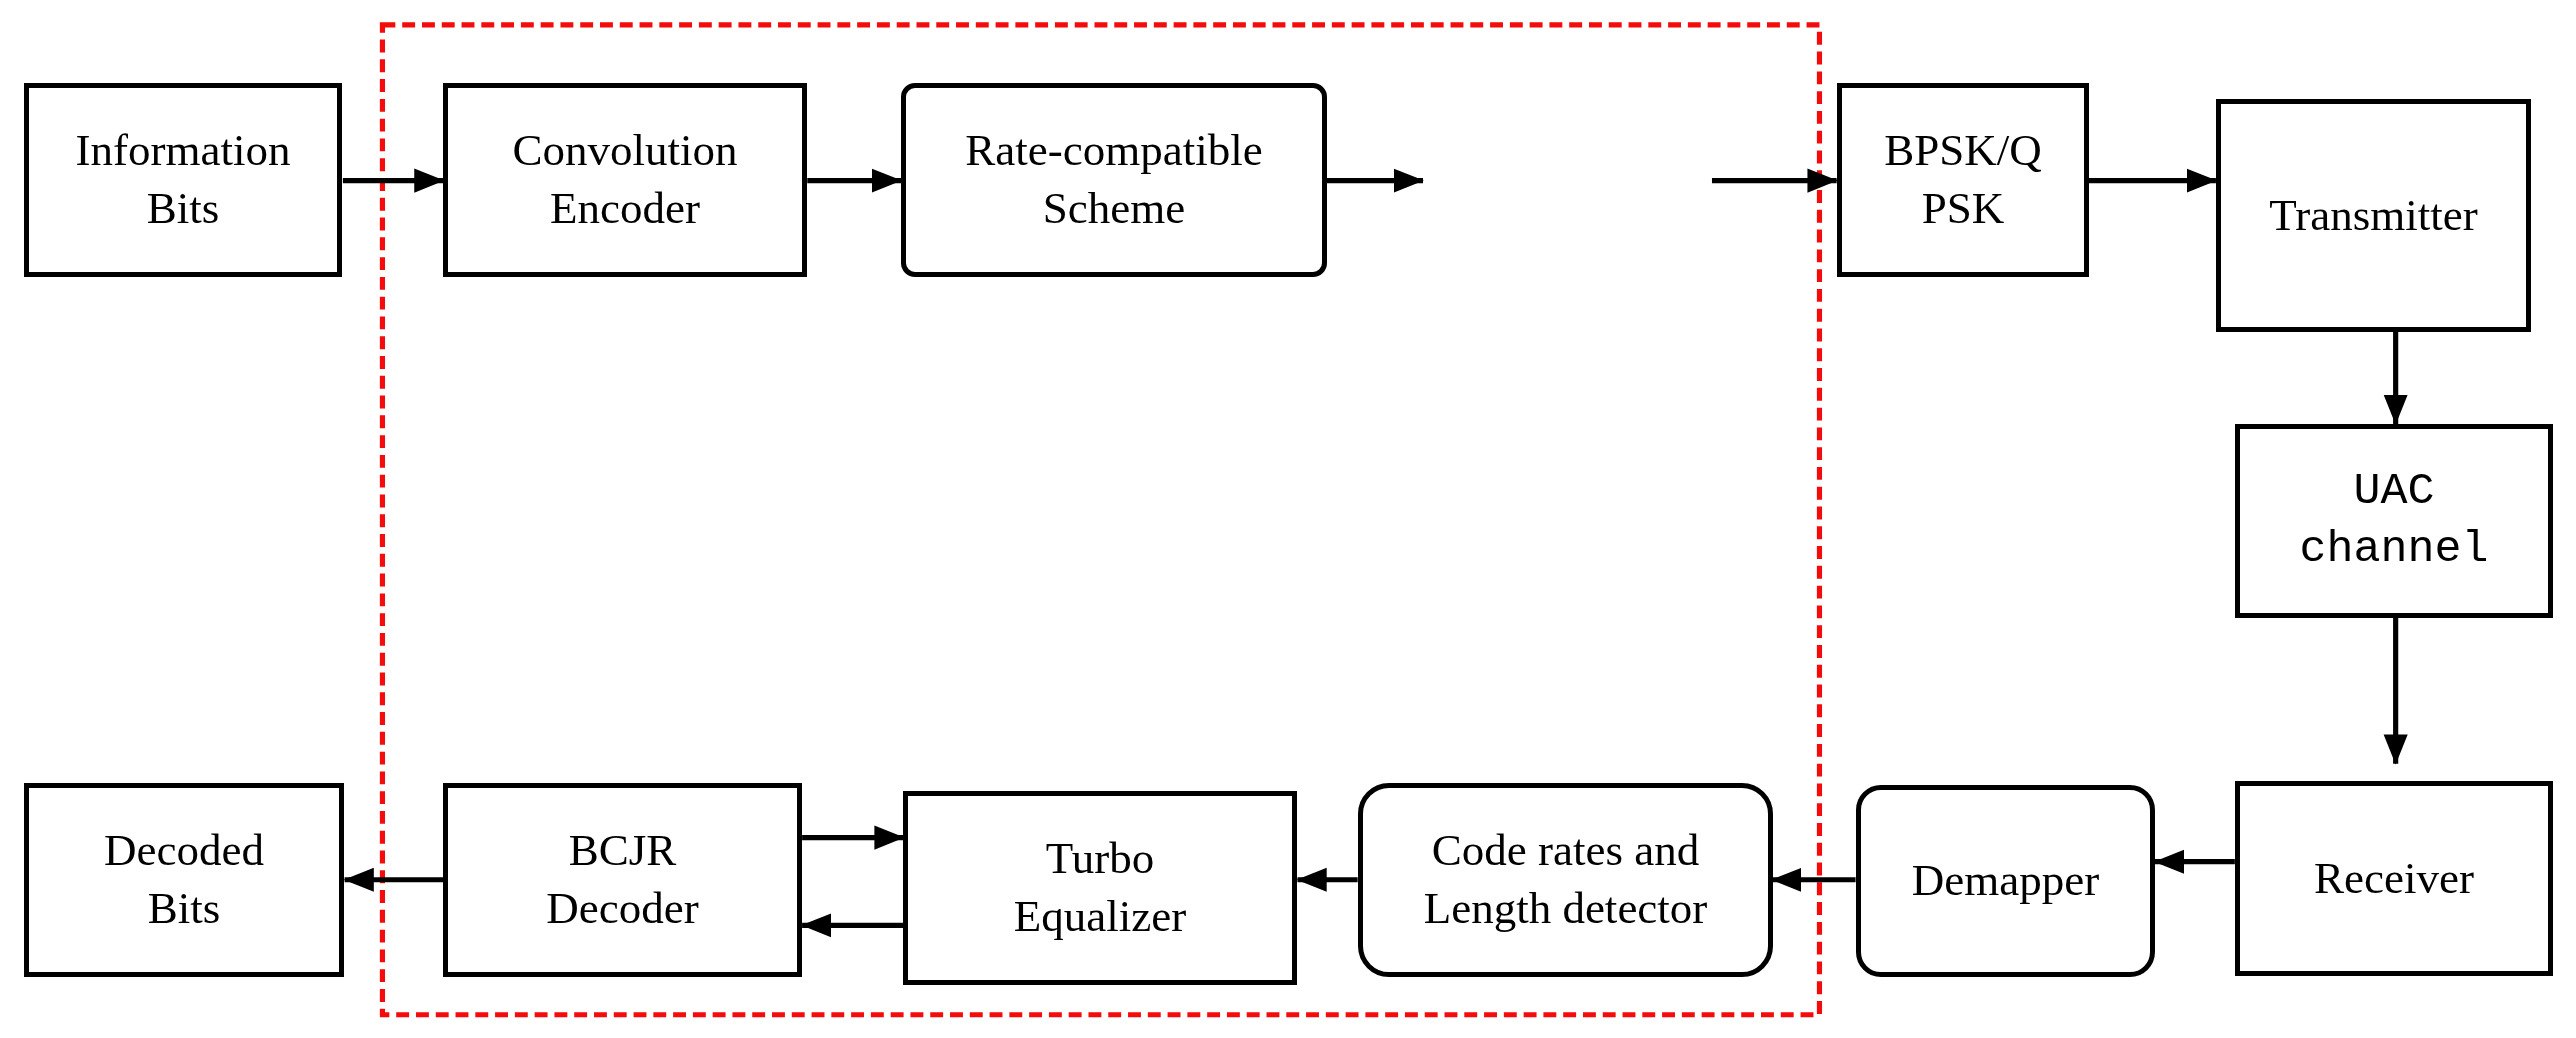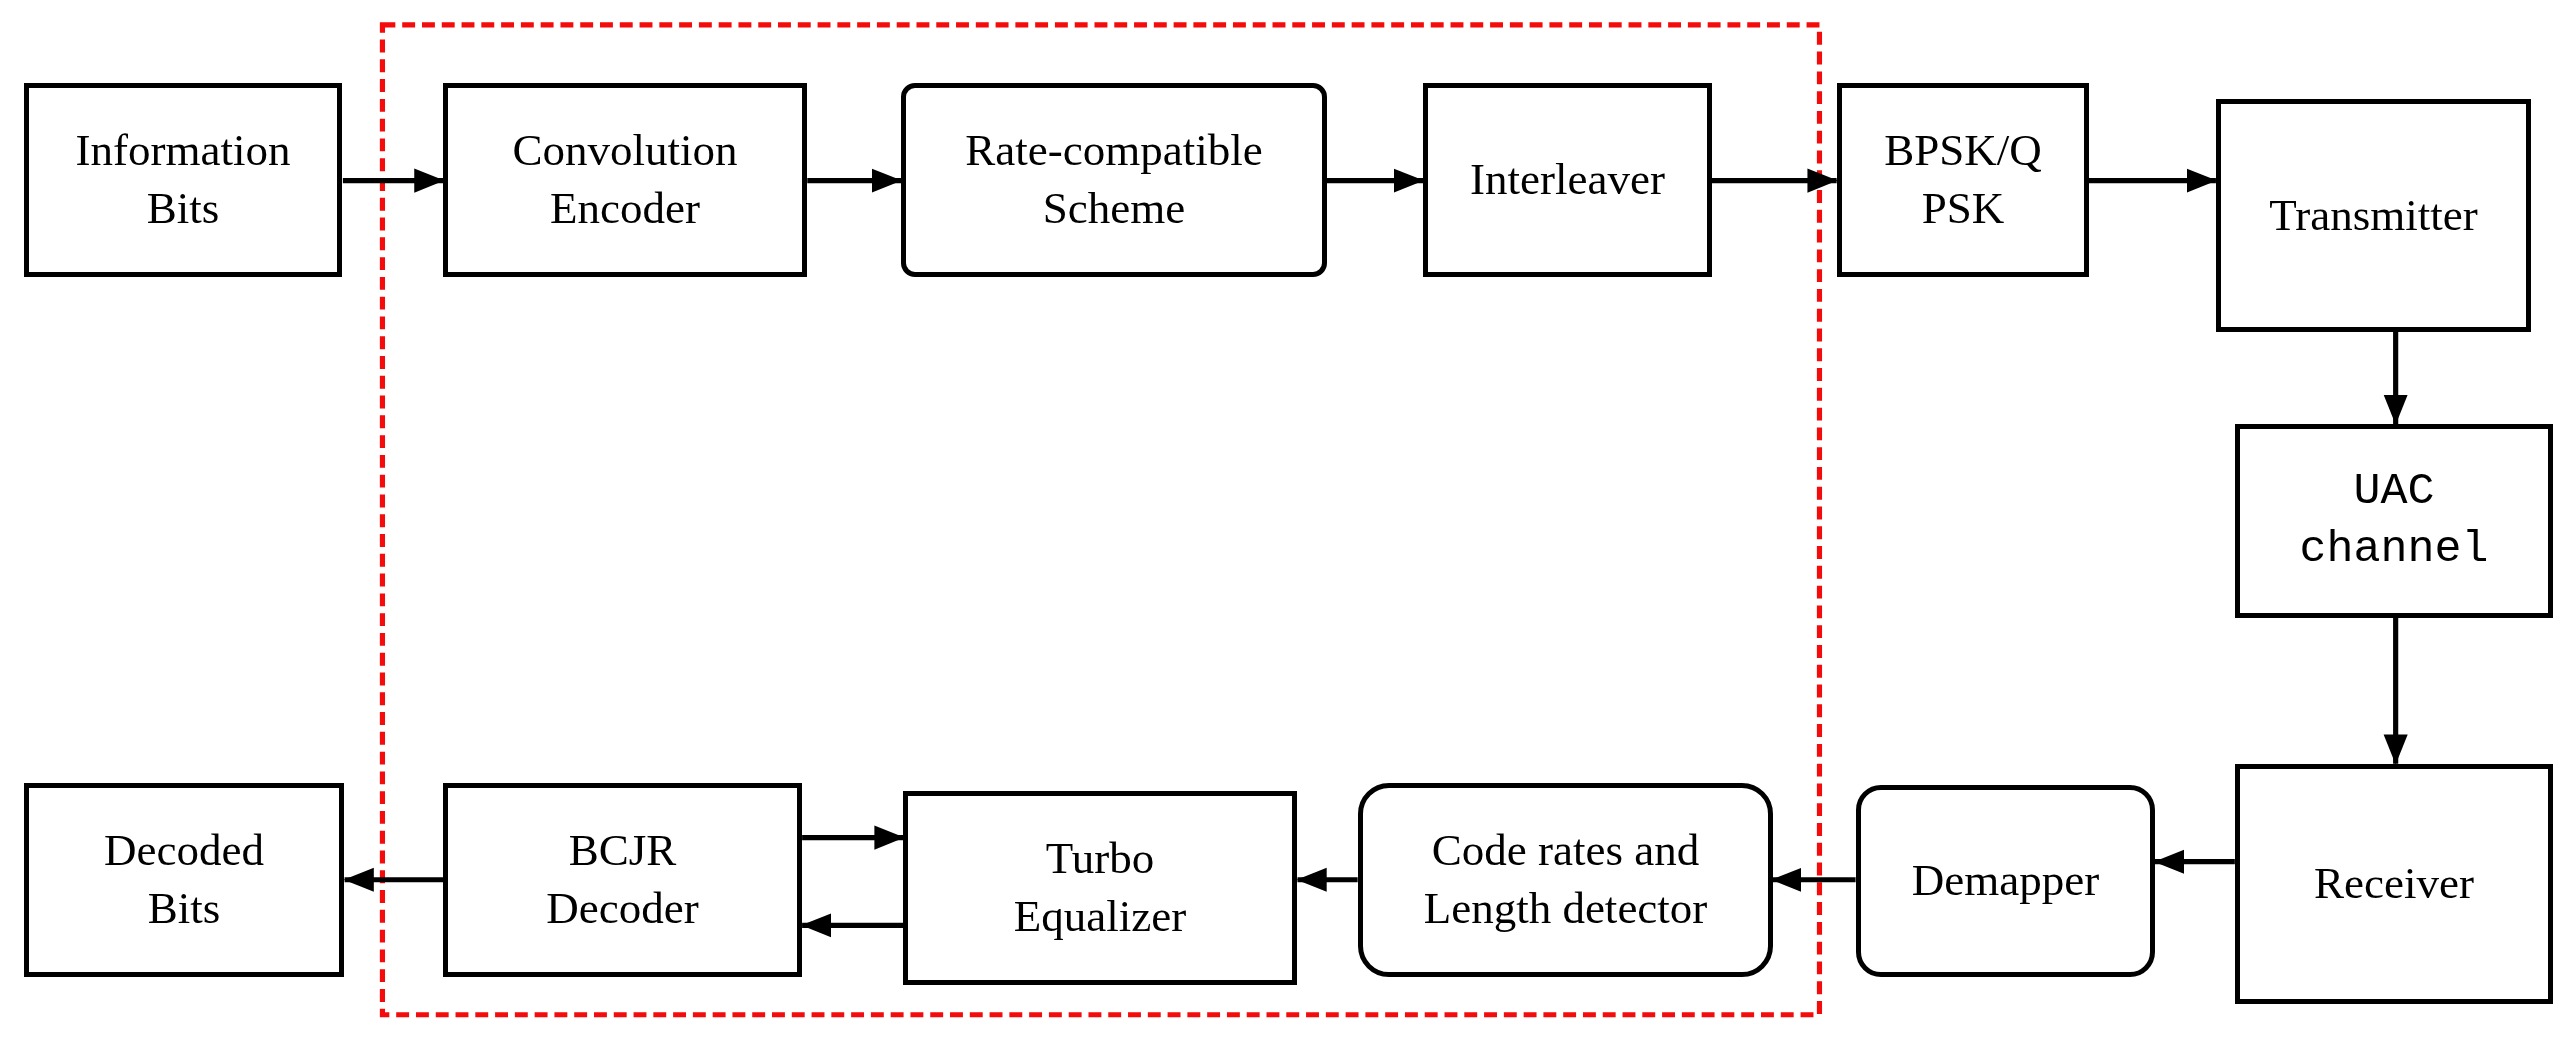--- a/index.html
+++ b/index.html
@@ -30,21 +30,21 @@
     white-space: pre-line;
   }
   
   .b-info   { left: 24px;   top: 83px;  width: 318px; height: 194px; }
   .b-conv   { left: 443px;  top: 83px;  width: 364px; height: 194px; }
   .b-rate   { left: 901px; top: 83px;  width: 426px; height: 194px; border-radius: 14px; }
   .b-inter  { left: 1423px; top: 83px;  width: 289px; height: 194px; }
   .b-bpsk   { left: 1837px; top: 83px;  width: 252px; height: 194px; }
   .b-trans  { left: 2216px; top: 99px;  width: 315px; height: 233px; }
   .b-uac    { left: 2235px; top: 424px; width: 318px; height: 194px; font-family: Liberation Mono, monospace; }
-  .b-recv   { left: 2235px; top: 764px; width: 318px; height: 240px; text-align: right; }
+  .b-recv   { left: 2235px; top: 781px; width: 318px; height: 195px; text-align: right; }
   .b-demap  { left: 1856px; top: 785px; width: 299px; height: 192px; border-radius: 25px; }
   .b-crates { left: 1358px; top: 783px; width: 415px; height: 194px; border-radius: 31px; }
   .b-turbo  { left: 903px; top: 783px; width: 394px; height: 194px; margin-top: 8px; }
   .b-bcjr   { left: 443px;  top: 783px; width: 359px; height: 194px; }
   .b-dec    { left: 24px;   top: 783px; width: 320px; height: 194px; }
 </style>
 </head>
 <body>
 
 <div class="canvas">
@@ -72,21 +72,20 @@
     <line class="wire" x1="1050" y1="1076" x2="932" y2="1076" marker-end="url(#ah)"></line>
     <line class="wire" x1="515" y1="1023" x2="400" y2="1023" marker-end="url(#ah)"></line>
   </svg>
 
   <div class="block b-info">Information
 Bits</div>
   <div class="block b-conv">Convolution
 Encoder</div>
   <div class="block b-rate">Rate-compatible
 Scheme</div>
-  <div class="block b-inter">Interleaver</div>
   <div class="block b-bpsk">BPSK/Q
 PSK</div>
   <div class="block b-trans">Transmitter</div>
   <div class="block b-uac">UAC
 channel</div>
   <div class="block b-recv">Receiver</div>
   <div class="block b-demap">Demapper</div>
   <div class="block b-crates">Code rates and
 Length detector</div>
   <div class="block b-turbo">Turbo

